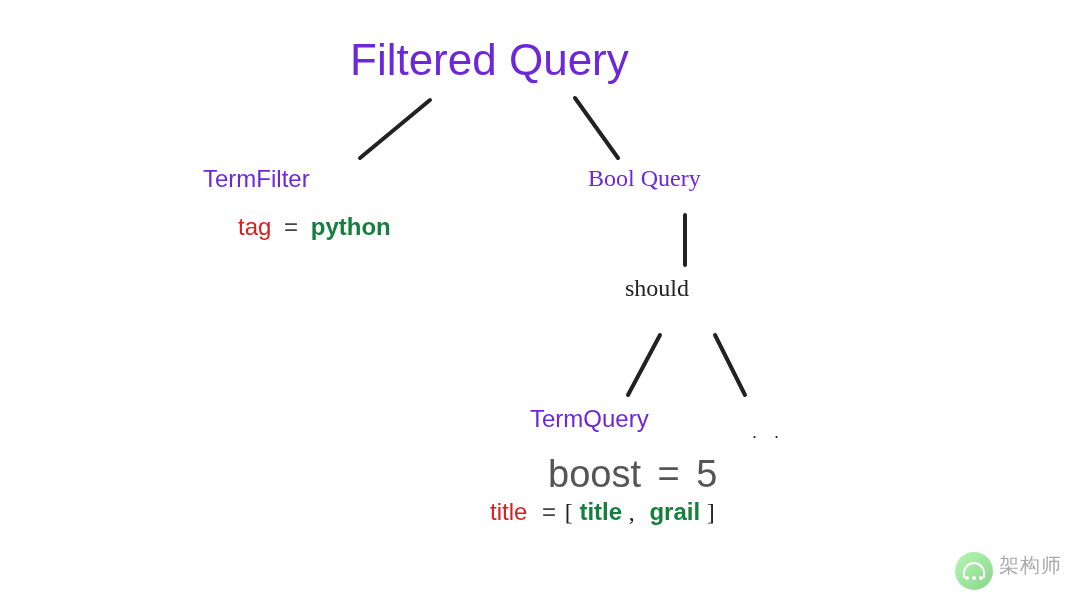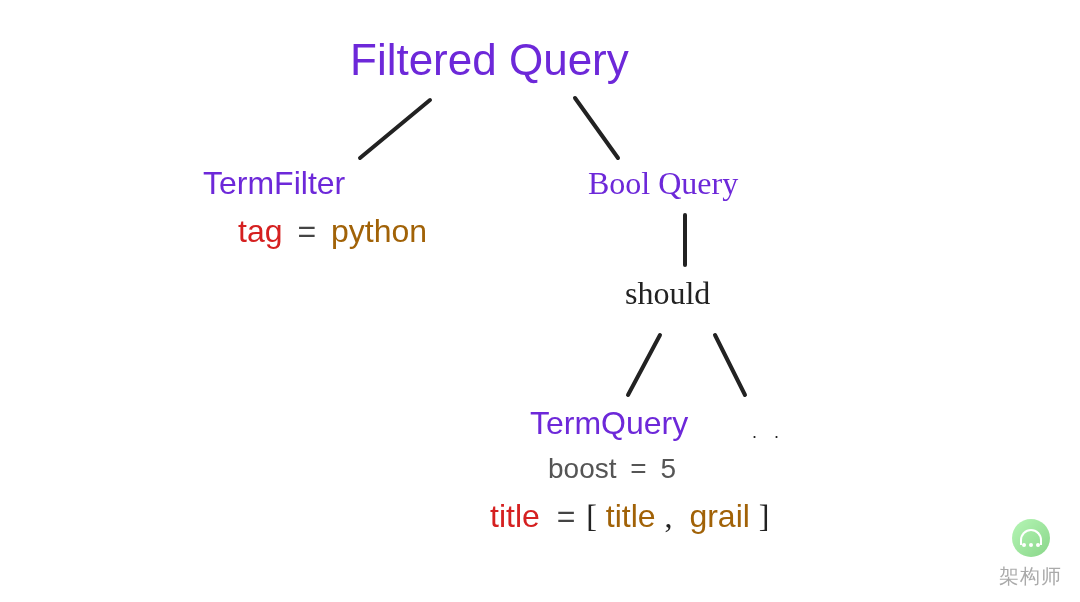--- a/index.html
+++ b/index.html
@@ -10,48 +10,47 @@
     body {
       width: 1080px;
       height: 602px;
       background: #ffffff;
       position: relative;
       font-family: 'Comic Sans MS', cursive, sans-serif;
       overflow: hidden;
     }
     .node {
       position: absolute;
-      font-size: 32px;
+      font-size: 24px;
       white-space: nowrap;
     }
     .green { color: #6d28d9; }
     .red { color: #D52020; }
-    .blue { color: #a16207; }
+    .blue { color: #15803d; font-weight: bold; }
     .black { color: #222222; font-family: Liberation Serif, serif; }
     .gray { color: #555555; }
     .dkgray { color: #444444; }
     .part { display: inline; }
     svg.connector {
       position: absolute;
       top: 0;
       left: 0;
       width: 1080px;
       height: 602px;
       pointer-events: none;
     }
     .watermark {
       position: absolute;
       right: 18px;
       bottom: 12px;
       display: flex;
-      align-items: center;
+      align-items: flex-start;
       gap: 6px;
       opacity: 0.55;
       font-family: sans-serif;
-      flex-direction: column;
     }
     .watermark-icon {
       width: 38px;
       height: 38px;
       border-radius: 50%;
       background: linear-gradient(135deg, #7aef7a 0%, #2ab52a 100%);
       display: flex;
       align-items: center;
       justify-content: center;
       position: relative;
@@ -122,21 +121,21 @@
 </div>
 
 <div class="node green" style="left:530px; top:405px;">
   <span>TermQuery</span>
 </div>
 
 <div class="dots" style="left:752px; top:422px;">
   <span>. .</span>
 </div>
 
-<div class="node" style="left:548px; top:453px; font-size:28px;">
+<div class="node" style="left:548px; top:453px; font-size:38px;">
   <span class="part gray">boost</span>
   <span class="part gray" style="margin:0 6px;">=</span>
   <span class="part gray">5</span>
 </div>
 
 <div class="node" style="left:490px; top:498px;">
   <span class="part red">title</span>
   <span class="part dkgray" style="margin:0 2px 0 8px;">=</span>
   <span class="part black">[</span>
   <span class="part blue">title</span>

